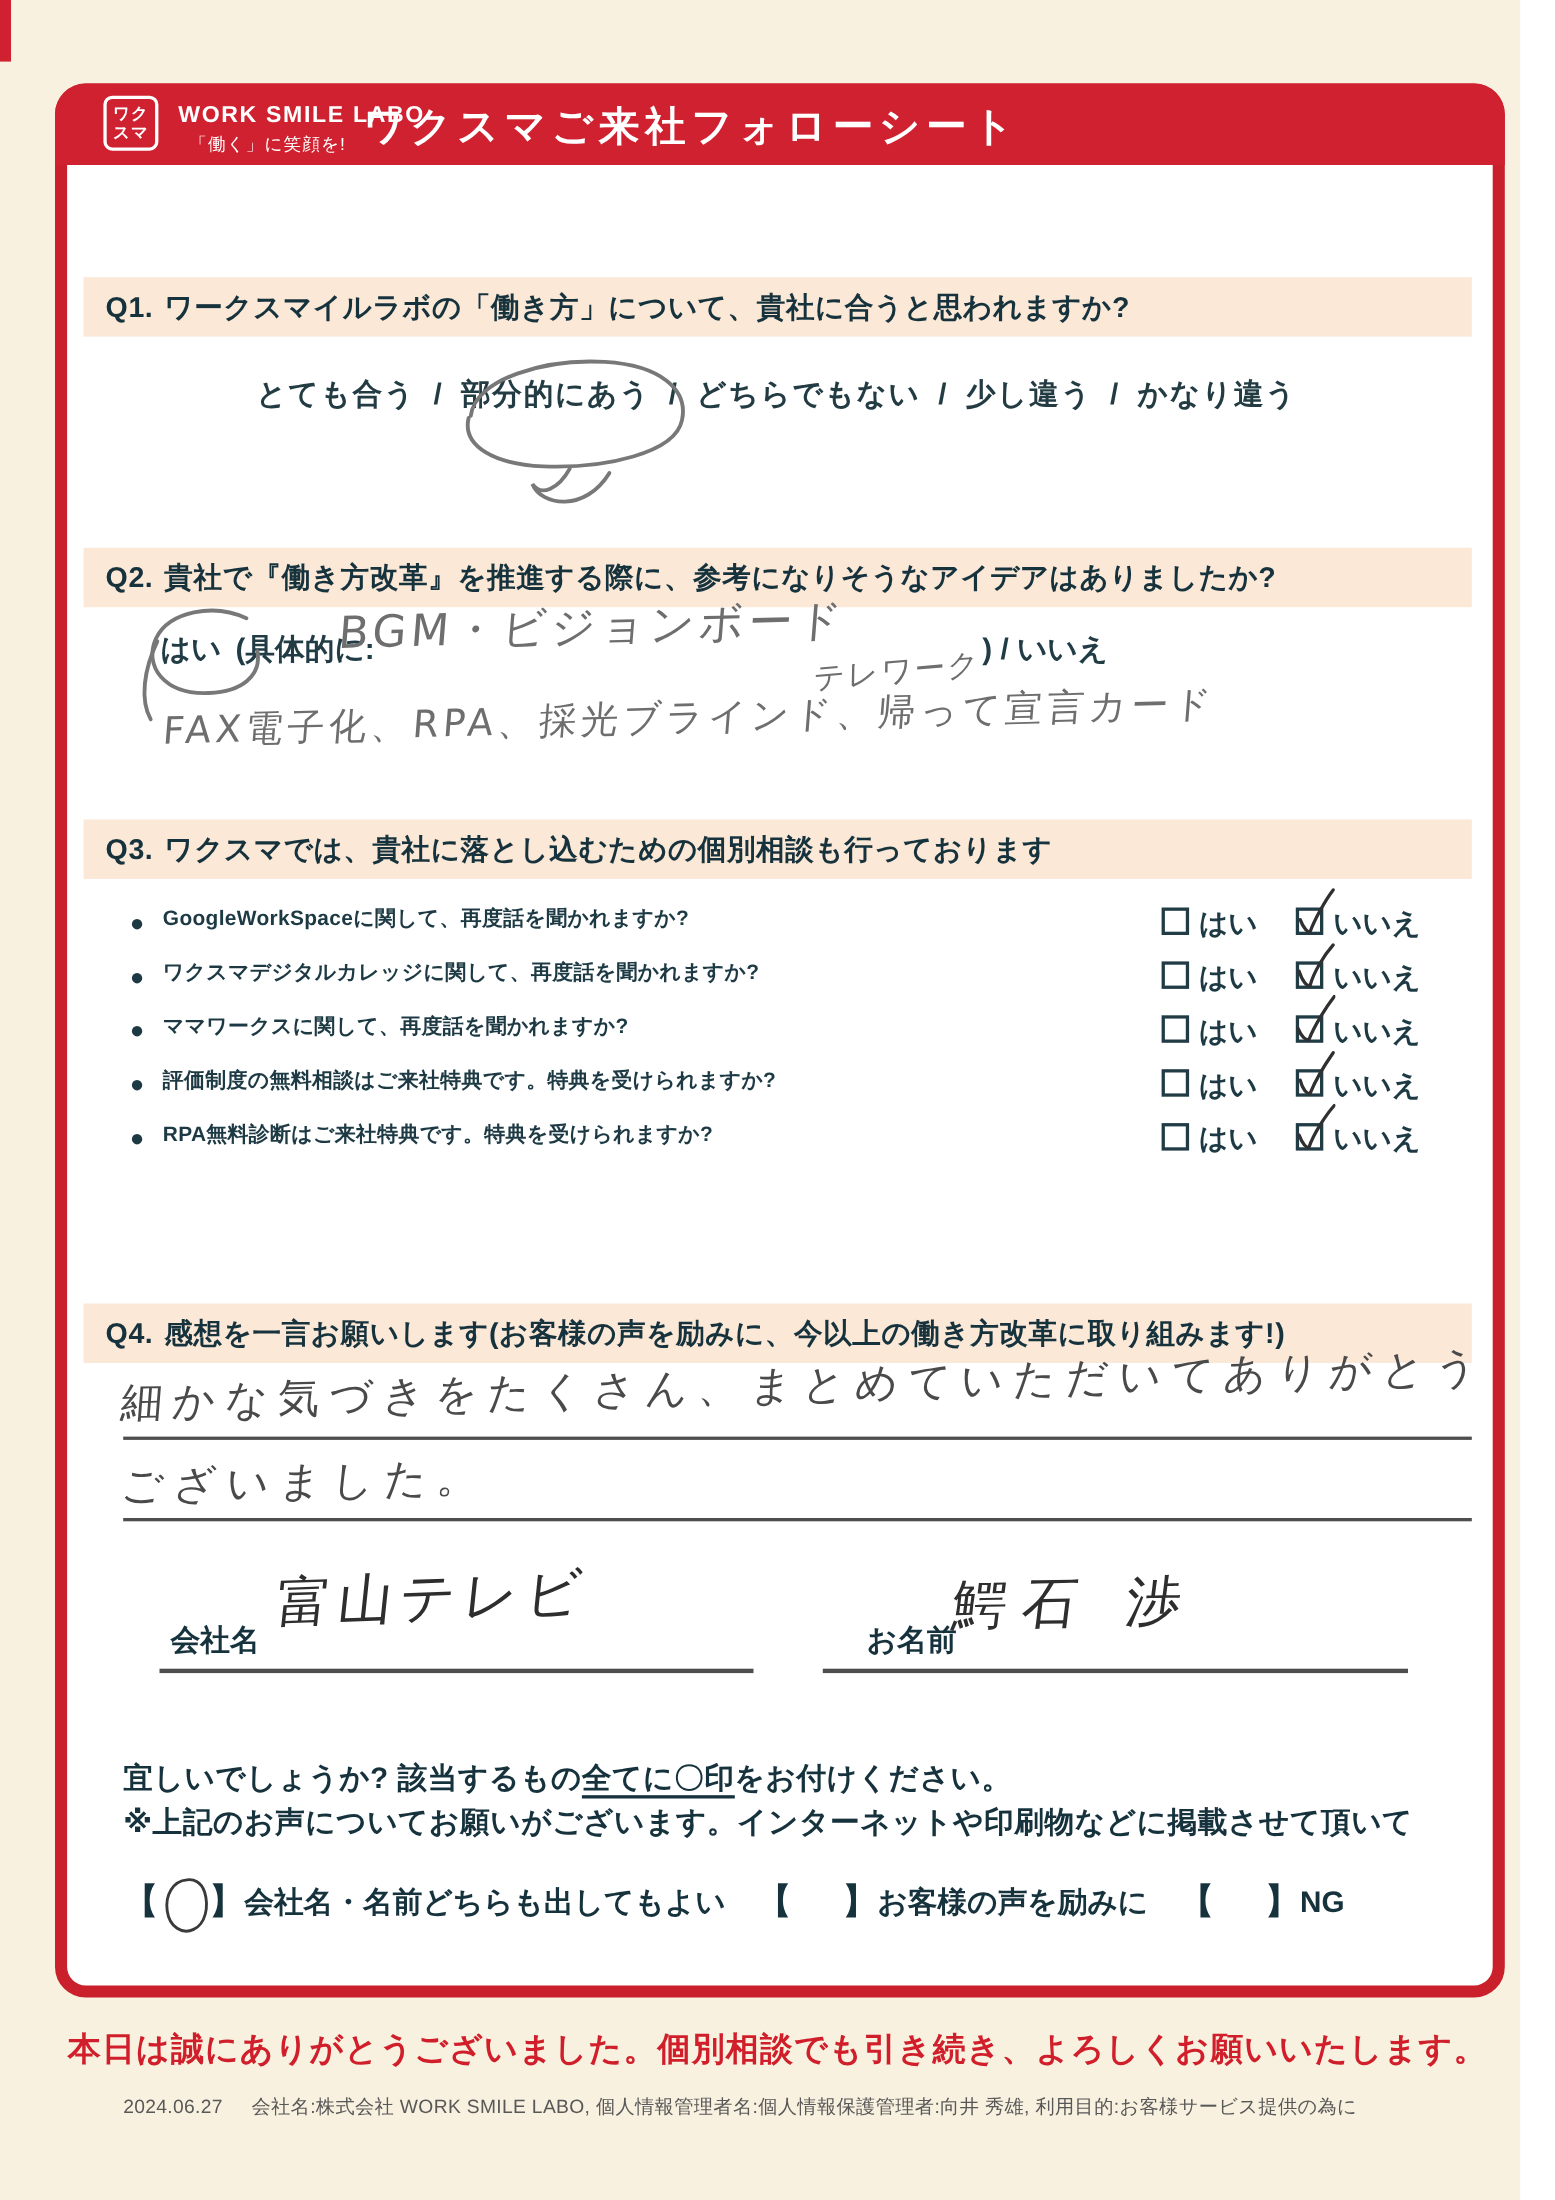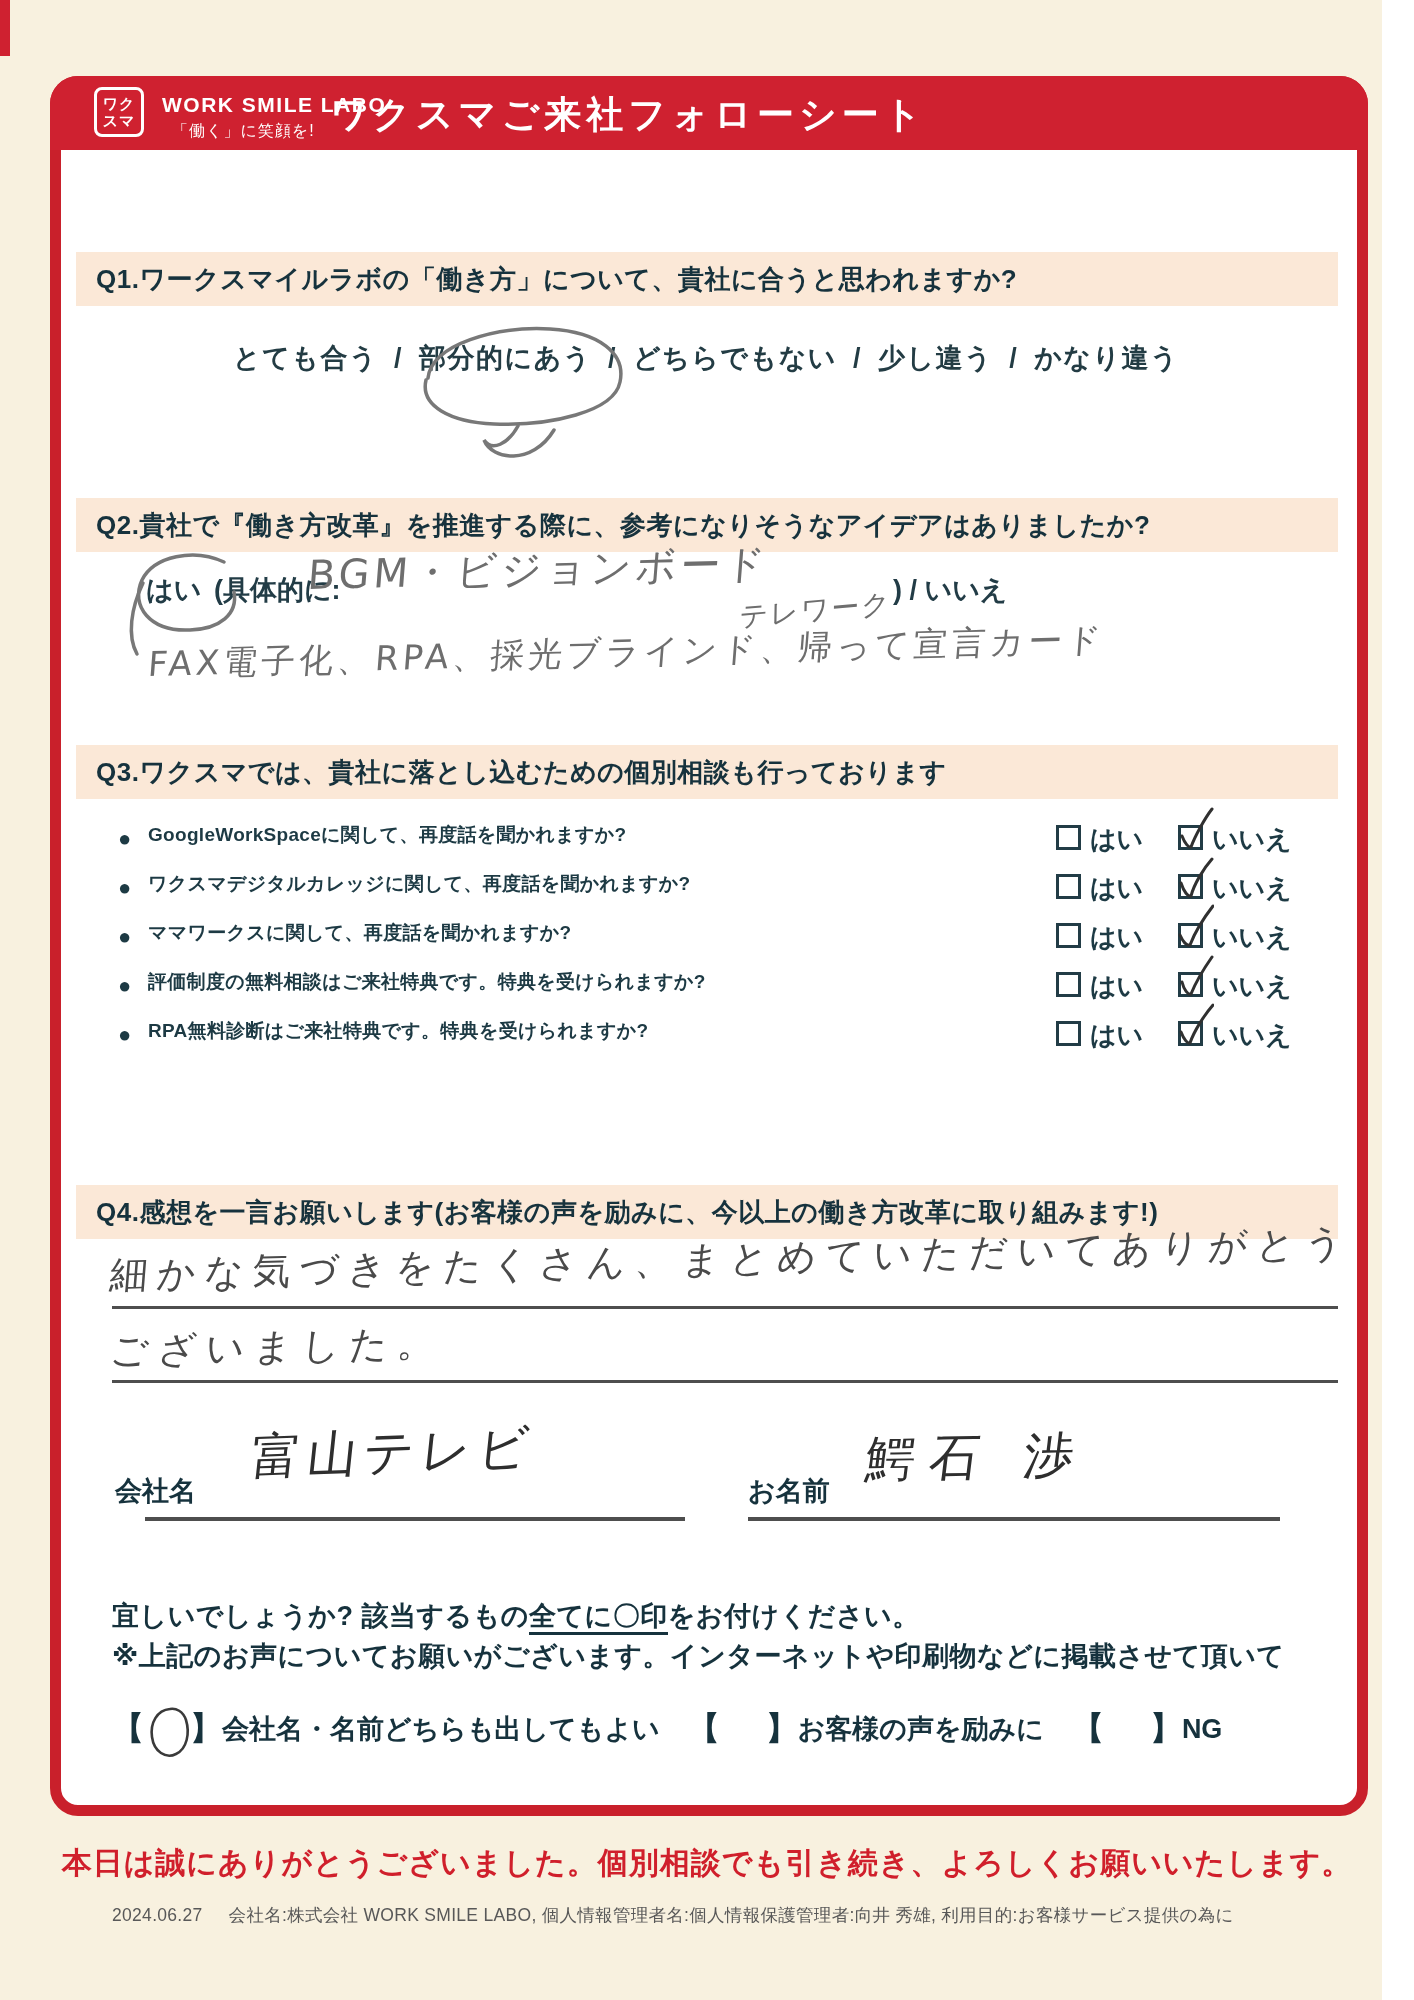--- a/index.html
+++ b/index.html
@@ -28,21 +28,21 @@
   }
   .logo-name { position:absolute; left:162px; top:93px; color:#fff; font-weight:bold; font-size:21px; letter-spacing:1.5px; }
   .logo-tagline { position:absolute; left:172px; top:121px; color:#fff; font-size:16px; letter-spacing:1px; }
   .doc-title { position:absolute; left:330px; top:90px; color:#fff; font-weight:bold; font-size:37px; letter-spacing:5px; white-space:nowrap; }
 
   .band {
     position:absolute; left:76px; width:1262px; height:54px; background:#fbe8d7;
     display:flex; align-items:center; padding-left:20px; box-sizing:border-box;
     font-size:26px; font-weight:bold; color:#16323d; letter-spacing:0.5px; white-space:nowrap;
   }
-  .band .qnum { }
+  .band .qnum { margin-right:10px; }
   .band-q1 { top:252px; } .band-q2 { top:498px; } .band-q3 { top:745px; } .band-q4 { top:1185px; }
 
   .q1-options {
     position:absolute; left:233px; top:340px; display:flex; align-items:center;
     font-size:27px; font-weight:bold; color:#233c44; letter-spacing:1.5px; white-space:nowrap;
   }
   .q1-options .sep { margin:0 16px; }
 
   .q2-line { position:absolute; top:572px; font-size:27px; font-weight:bold; color:#223c46; white-space:nowrap; }
 
@@ -56,21 +56,21 @@
   .q3-row .bullet { position:absolute; left:0; top:6px; font-size:22px; color:#1d3a44; }
   .q3-row .lbl { position:absolute; left:30px; top:2px; font-size:19px; font-weight:bold; color:#1d3a44; white-space:nowrap; letter-spacing:0.3px; }
   .cb { position:absolute; top:5px; width:25px; height:25px; box-sizing:border-box; border:3px solid #223c46; background:transparent; }
   .cb-yes { left:938px; } .cb-no { left:1060px; }
   .cb-lbl { position:absolute; top:2px; font-size:26px; font-weight:bold; color:#1d3a44; }
   .cb-lbl-yes { left:972px; } .cb-lbl-no { left:1094px; }
   .tick { position:absolute; left:1054px; top:-16px; }
 
   .hr { position:absolute; background:#4e4e4e; height:3px; }
 
-  .sig-label { position:absolute; top:1473px; font-size:27px; font-weight:bold; color:#16323d; }
+  .sig-label { position:absolute; top:1473px; font-size:27px; font-weight:bold; color:#16323d;margin-left:40px; }
 
   .note { position:absolute; left:112px; top:1596px; width:1240px; font-size:27px; font-weight:bold;
           color:#16323d; line-height:40px; letter-spacing:0.5px; }
   .note .ul { border-bottom:3px solid #16323d; padding-bottom:1px; }
 
   .brackets { position:absolute; left:112px; top:1706px; display:flex; align-items:center;
               font-size:27px; font-weight:bold; color:#16323d; white-space:nowrap; }
   .brackets .bra { font-size:32px; }
   .brackets .slot { position:relative; width:46px; height:46px; display:inline-block; }
   .brackets .grp { display:flex; align-items:center; margin-right:28px; }

